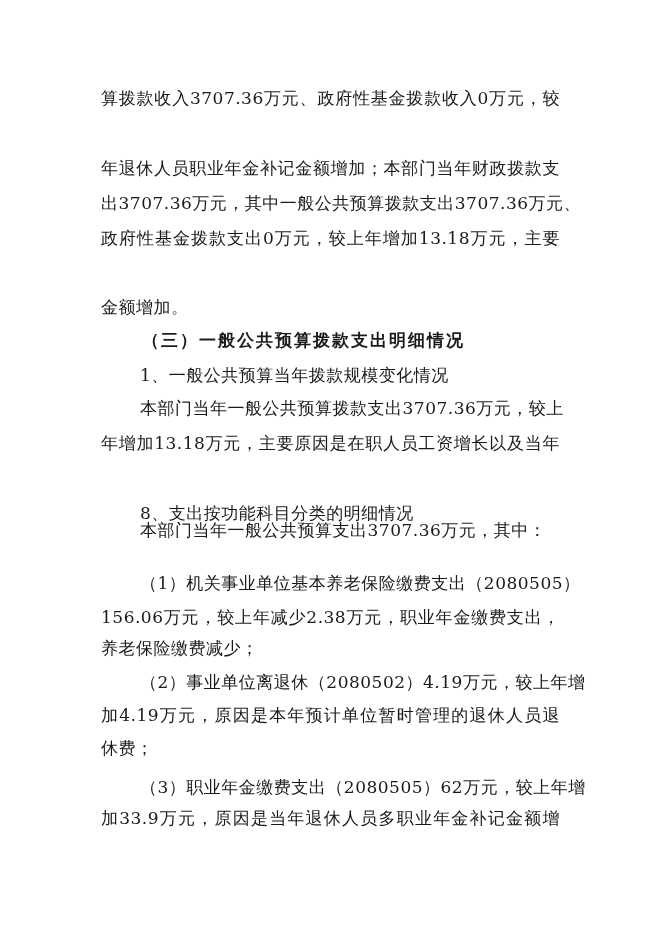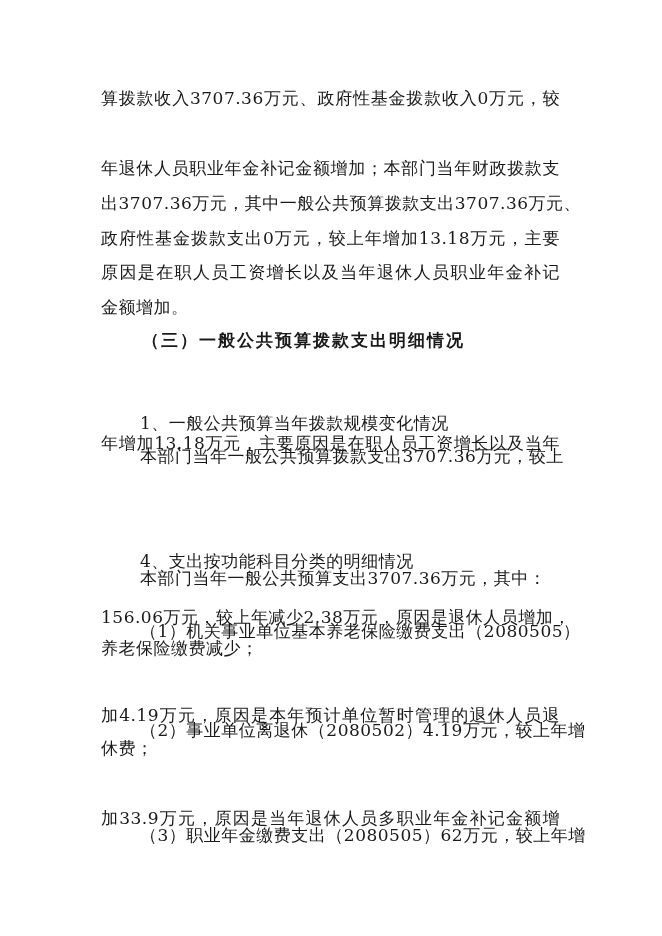--- a/index.html
+++ b/index.html
@@ -33,52 +33,50 @@
     text-align: justify;
     text-align-last: justify;
     letter-spacing: 0.5px;
   }
   .line.last {
     text-align-last: left;
   }
   .line.indent {
     left: 140px;
     width: 420px;
-    margin-top: 48px;
   }
   .line.heading {
     left: 142px;
     width: auto;
     font-weight: bold;
     text-align-last: left;
     letter-spacing: 2px;
   }
 </style>
 </head>
 <body>
 
 <div class="page">
   <div class="line" style="top:86px">算拨款收入3707.36万元、政府性基金拨款收入0万元，较</div>
   <div class="line" style="top:156px">年退休人员职业年金补记金额增加；本部门当年财政拨款支</div>
   <div class="line" style="top:191px">出3707.36万元，其中一般公共预算拨款支出3707.36万元、</div>
   <div class="line" style="top:226px">政府性基金拨款支出0万元，较上年增加13.18万元，主要</div>
-  <div class="line" style="top:260px">原因是在职人员工资增长以及当年退休人员职业年金补记</div>
   <div class="line heading" style="top:328px">（三）一般公共预算拨款支出明细情况</div>
 
   <div class="line last" style="top:295px">金额增加。</div>
 
   <div class="line indent last" style="top:363px">1、一般公共预算当年拨款规模变化情况</div>
   <div class="line indent" style="top:396px">本部门当年一般公共预算拨款支出3707.36万元，较上</div>
   <div class="line" style="top:431px">年增加13.18万元，主要原因是在职人员工资增长以及当年</div>
 
-  <div class="line indent last" style="top:501px">4、支出按功能科目分类的明细情况</div>
+  <div class="line indent last" style="top:501px">8、支出按功能科目分类的明细情况</div>
   <div class="line indent last" style="top:518px">本部门当年一般公共预算支出3707.36万元，其中：</div>
 
   <div class="line indent" style="top:571px">（1）机关事业单位基本养老保险缴费支出（2080505）</div>
-  <div class="line" style="top:605px">156.06万元，较上年减少2.38万元，原因是退休人员增加，</div>
+  <div class="line" style="top:605px">156.06万元，较上年减少2.38万元，职业年金缴费支出，</div>
   <div class="line last" style="top:636px">养老保险缴费减少；</div>
 
   <div class="line indent" style="top:670px">（2）事业单位离退休（2080502）4.19万元，较上年增</div>
   <div class="line" style="top:703px">加4.19万元，原因是本年预计单位暂时管理的退休人员退</div>
   <div class="line last" style="top:736px">休费；</div>
 
   <div class="line indent" style="top:775px">（3）职业年金缴费支出（2080505）62万元，较上年增</div>
   <div class="line" style="top:806px">加33.9万元，原因是当年退休人员多职业年金补记金额增</div>
 </div>
 

